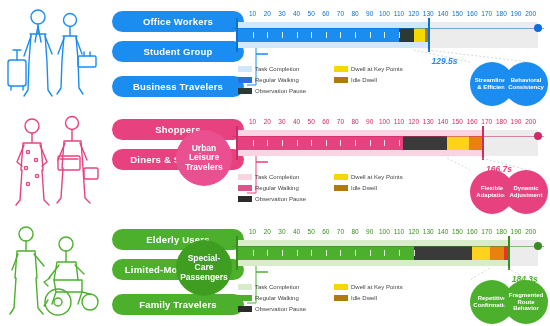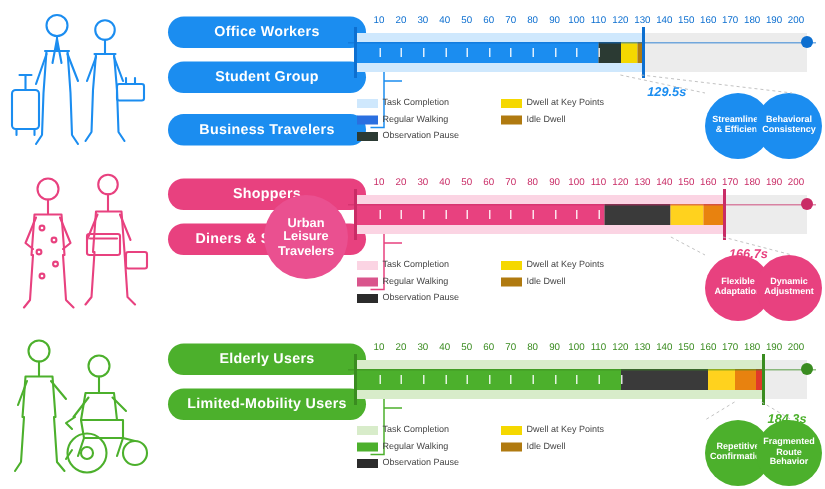--- a/index.html
+++ b/index.html
@@ -323,25 +323,33 @@
       <circle cx="54" cy="80" r="4"></circle>
       <circle cx="86" cy="80" r="8"></circle>
       <path d="M78 70 L86 72 M44 78 L40 84"></path>
       <path d="M46 56 L40 60 L44 64"></path>
     </g>
   </svg>
       </div>
       <div class="pills">
         <div class="pill p0" style="background:#4cb02c">Elderly Users</div>
         <div class="pill p1" style="background:#4cb02c">Limited-Mobility Users</div>
+        <div class="pill p2" style="background:#4cb02c">Family Travelers</div>
       </div>
       <svg class="bracket">
       <path d="M1 9 L10 9 L10 40 L22 40 L10 40 L10 71 L1 71" fill="none" stroke="#4cb02c" stroke-width="1"></path>
       <path d="M-3 40 L-18 40" fill="none" stroke="#4cb02c" stroke-width="1"></path>
     </svg>
+      <div class="hub" style="background:#3f9e22">
+      <div>
+        <span>Special-</span>
+        <span>Care</span>
+        <span>Passengers</span>
+      </div>
+    </div>
       <div class="chart">
       <div class="axis-labels">
           <span style="left:20.634146341463413px;color:#3a8c20">10</span>
           <span style="left:35.26829268292683px;color:#3a8c20">20</span>
           <span style="left:49.90243902439024px;color:#3a8c20">30</span>
           <span style="left:64.53658536585365px;color:#3a8c20">40</span>
           <span style="left:79.17073170731707px;color:#3a8c20">50</span>
           <span style="left:93.80487804878048px;color:#3a8c20">60</span>
           <span style="left:108.43902439024392px;color:#3a8c20">70</span>
           <span style="left:123.07317073170732px;color:#3a8c20">80</span>

